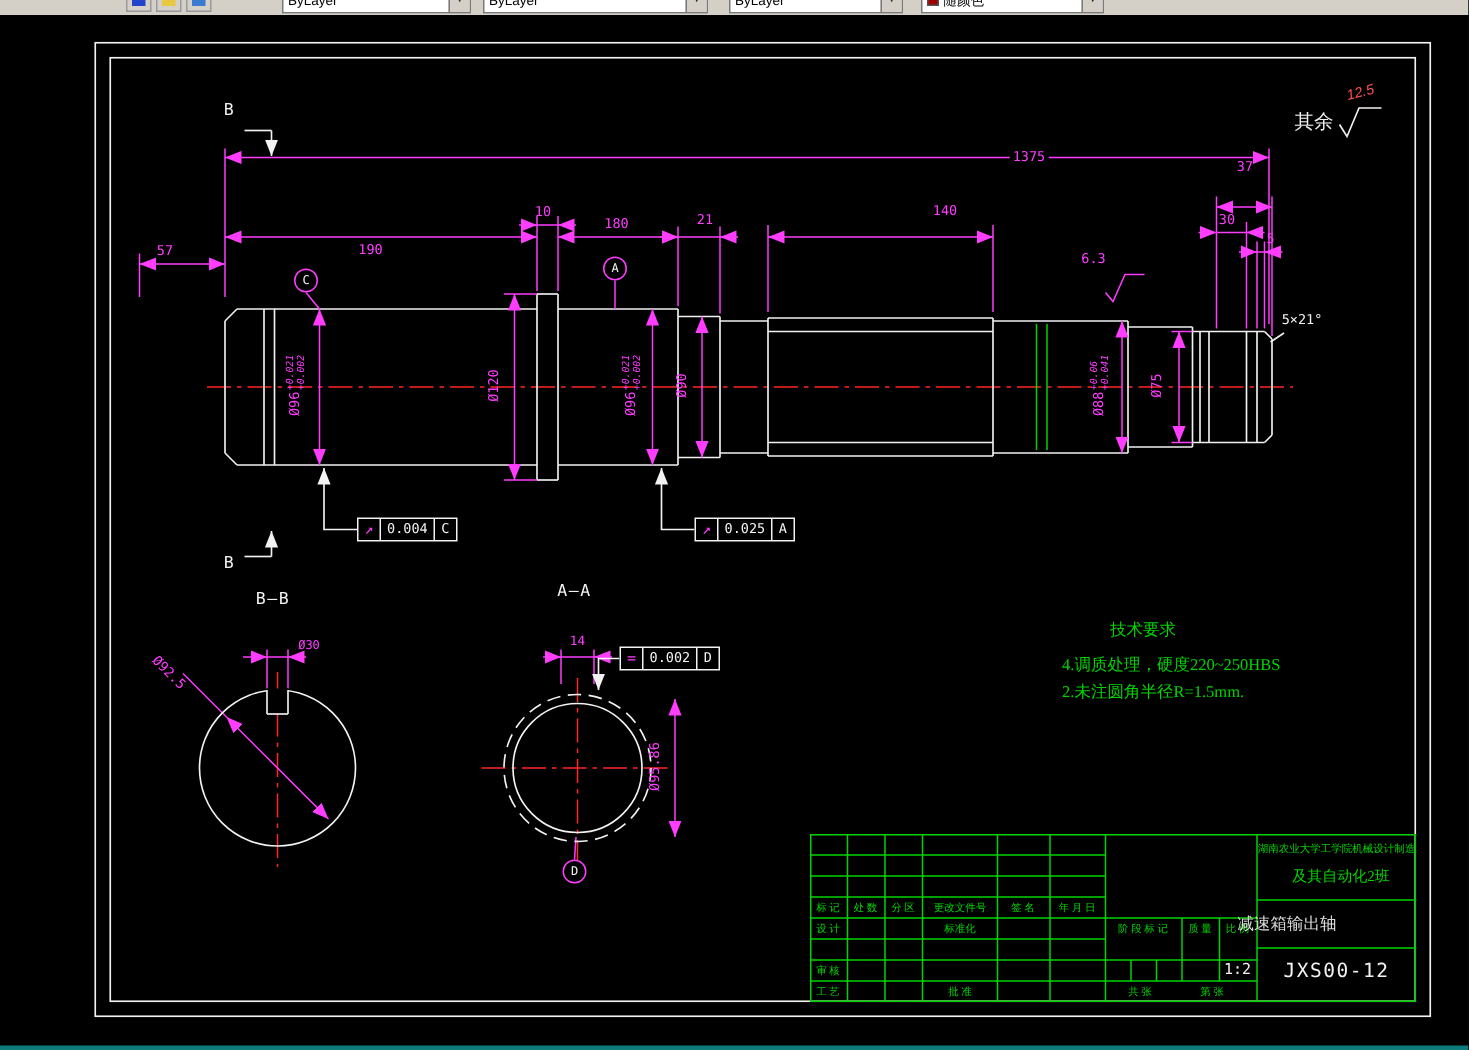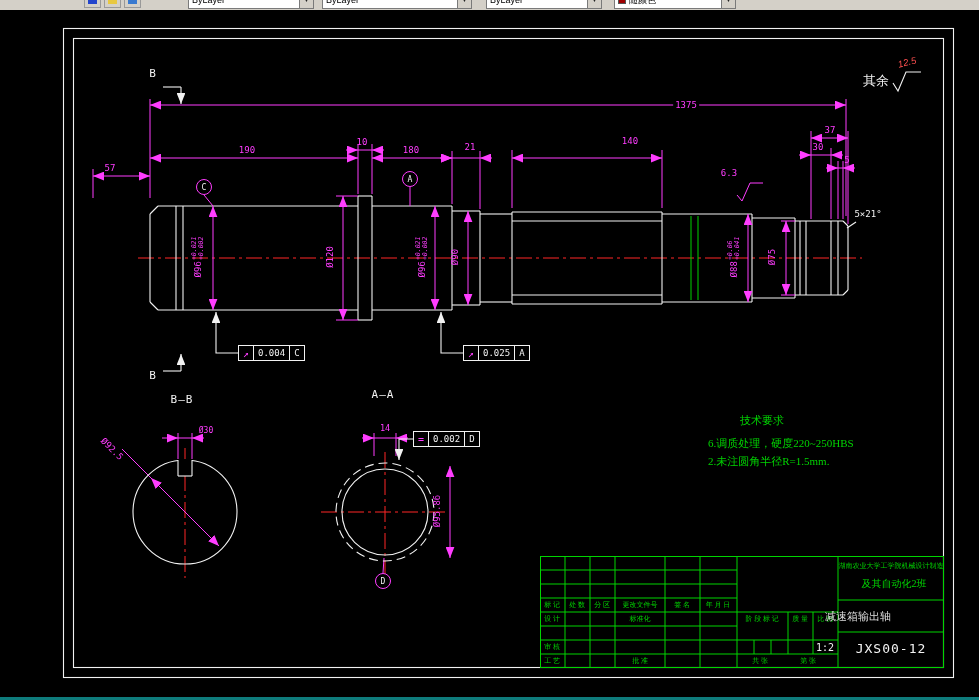--- a/index.html
+++ b/index.html
@@ -270,26 +270,26 @@
       <line x1="771" y1="640" x2="771" y2="654"></line>
       <line x1="838" y1="600" x2="944" y2="600"></line>
       <line x1="838" y1="632" x2="944" y2="632"></line>
     </g>
   </svg>
 
   <span class="t cw" style="left:876px;top:81px;font-size:13px;font-family:'Liberation Sans',sans-serif">其余</span>
   <span class="t" style="left:907px;top:62px;color:var(--rough);font-size:9.5px;font-style:italic;transform:translate(-50%,-50%) rotate(-14deg)">12.5</span>
 
   <span class="t cm bg" style="left:686px;top:105px">1375</span>
-  <span class="t cm" style="left:247px;top:150px">190</span>
+  <span class="t cm" style="left:247px;top:167px">190</span>
   <span class="t cm" style="left:362px;top:142px">10</span>
   <span class="t cm" style="left:411px;top:150px">180</span>
   <span class="t cm" style="left:470px;top:147px">21</span>
   <span class="t cm" style="left:630px;top:141px">140</span>
-  <span class="t cm" style="left:830px;top:130px">37</span>
+  <span class="t cm" style="left:830px;top:112px">37</span>
   <span class="t cm" style="left:818px;top:147px">30</span>
   <span class="t cm" style="left:847px;top:160px">5</span>
   <span class="t cm" style="left:110px;top:168px">57</span>
   <span class="t cm" style="left:206px;top:430px;font-size:8px">Ø30</span>
   <span class="t cm" style="left:385px;top:428px;font-size:8.5px">14</span>
   <span class="t cm" style="left:729px;top:173px">6.3</span>
   <span class="t cw" style="left:868px;top:214px">5×21°</span>
 
   <div class="t cm dtol rot90" style="left:197px;top:257px">
     <span class="base">Ø96</span>
@@ -343,21 +343,21 @@
   <span class="t cw" style="left:204px;top:187px;font-size:8px">C</span>
   <span class="t cw" style="left:410px;top:179px;font-size:8px">A</span>
   <span class="t cw" style="left:383px;top:581px;font-size:8px">D</span>
   <span class="t cw lab-big" style="left:153px;top:73px">B</span>
   <span class="t cw lab-big" style="left:153px;top:375px">B</span>
   <span class="t cw lab-big" style="left:182px;top:399px">B—B</span>
   <span class="t cw lab-big" style="left:383px;top:394px">A—A</span>
 
   <div>
     <span class="t cg" style="left:762px;top:420px;font-size:11px;transform:translate(-50%,-50%)">技术要求</span>
-    <span class="t cg" style="left:708px;top:443px;font-size:11px;transform:translate(0,-50%)">6.调质处理，硬度220~250HBS</span>
+    <span class="t cg" style="left:708px;top:443px;font-size:11px;transform:translate(0,-50%)">4.调质处理，硬度220~250HBS</span>
     <span class="t cg" style="left:708px;top:461px;font-size:11px;transform:translate(0,-50%)">2.未注圆角半径R=1.5mm.</span>
   </div>
 
   <div>
     <span class="t cg" style="left:552px;top:605px;transform:translate(-50%,-50%)">标 记</span>
     <span class="t cg" style="left:577px;top:605px;transform:translate(-50%,-50%)">处 数</span>
     <span class="t cg" style="left:602px;top:605px;transform:translate(-50%,-50%)">分 区</span>
     <span class="t cg" style="left:640px;top:605px;transform:translate(-50%,-50%)">更改文件号</span>
     <span class="t cg" style="left:682px;top:605px;transform:translate(-50%,-50%)">签 名</span>
     <span class="t cg" style="left:718px;top:605px;transform:translate(-50%,-50%)">年 月 日</span>

